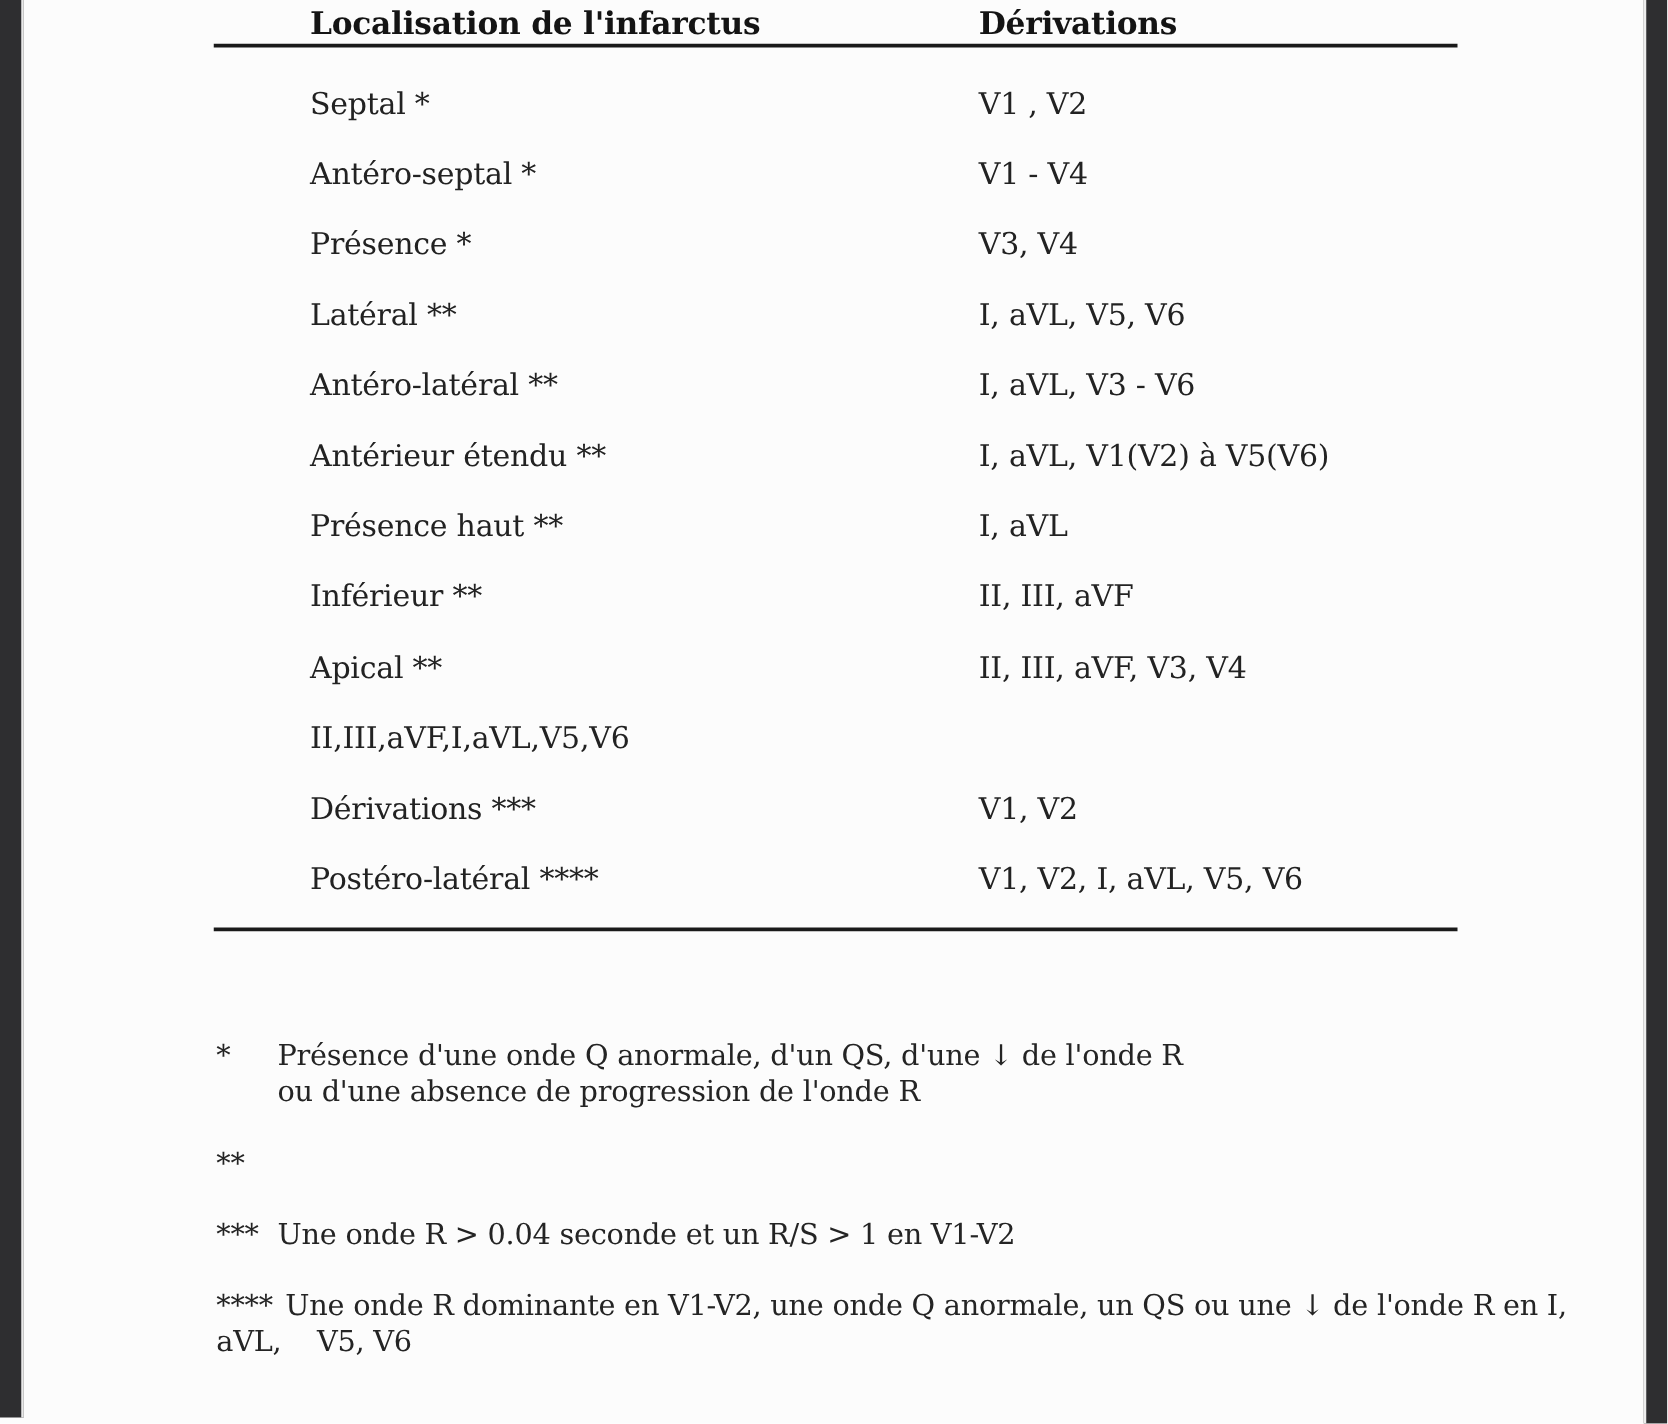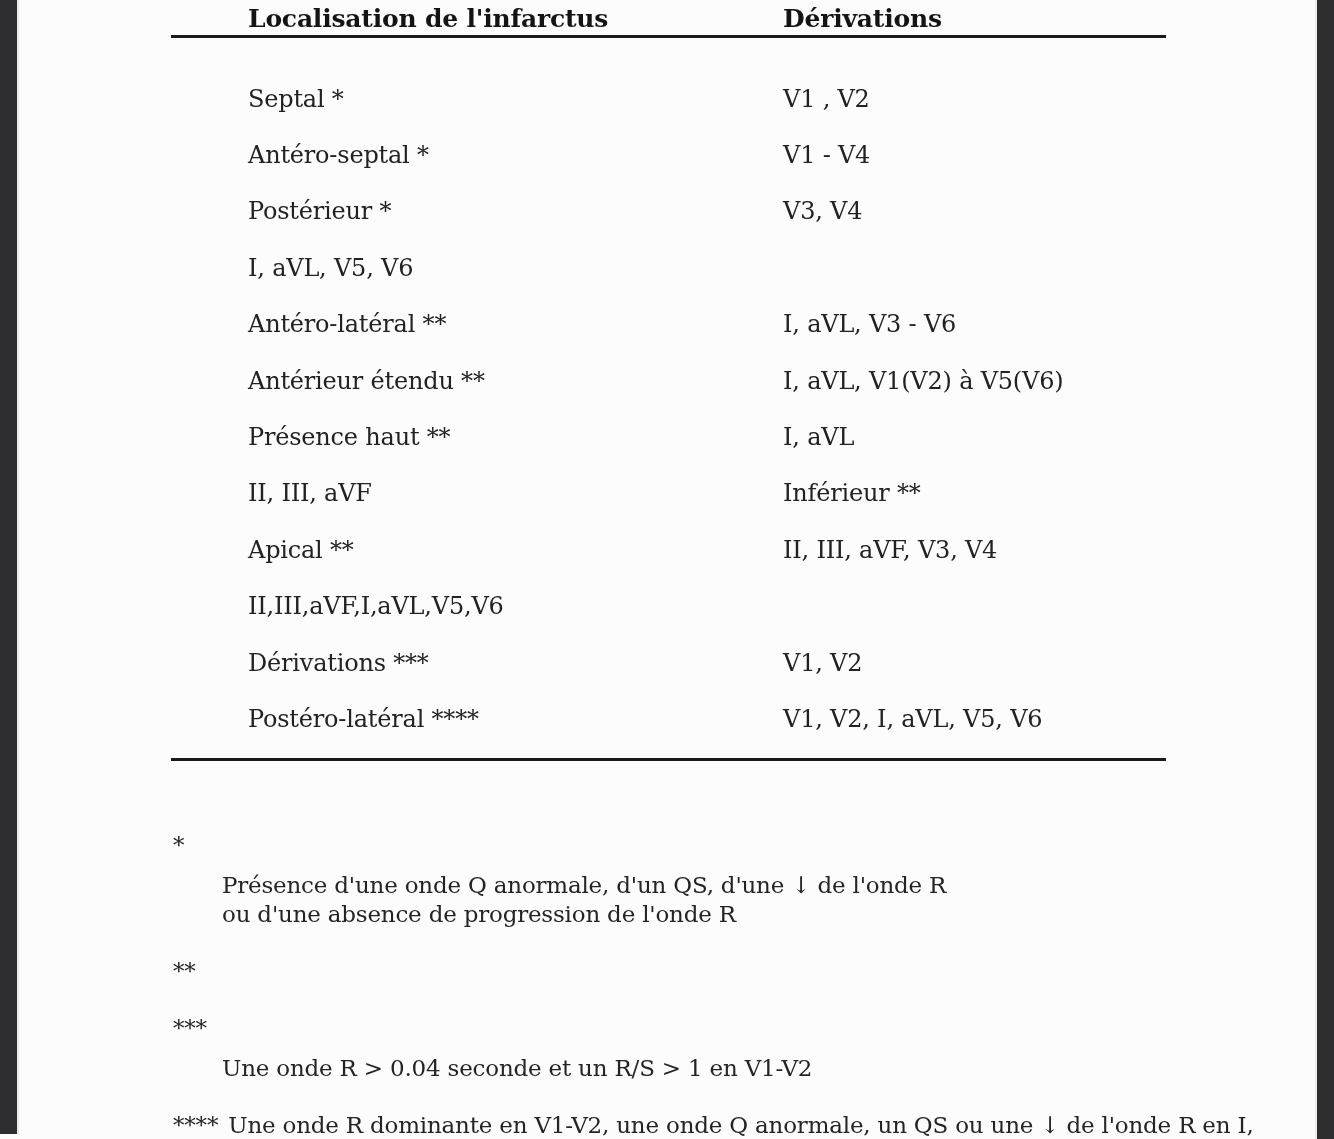--- a/index.html
+++ b/index.html
@@ -56,21 +56,21 @@
     font-size: 25px;
     line-height: 28px;
     color: #141414;
   }
   .rule {
     height: 3px;
     background: #1a1a1a;
   }
   .tbody {
     padding-left: 77px;
-    padding-top: 33px;
+    padding-top: 17px;
   }
   .row {
     display: grid;
     grid-template-columns: 535px auto;
     height: 56.4px;
     align-items: center;
   }
   .cell {
     font-size: 24px;
     line-height: 29px;
@@ -88,21 +88,21 @@
     width: 1141px;
   }
   .fn {
     margin-bottom: 28px;
     font-size: 23px;
     line-height: 29px;
     color: #242424;
   }
   .fn.hanging { display: flex; }
   .fn.hanging .fn-marker { flex: 0 0 49px; }
-  .fn-text { white-space: pre-wrap; margin-top: 40px; }
+  .fn-text { white-space: pre-wrap; }
   .fn.inline .fn-marker { display: inline; margin-right: 10px; }
   .fn.inline .fn-text { display: inline; }
 </style>
 </head>
 <body>
 
 <div class="page">
 
   <div class="edge-bar left"></div>
   <div class="edge-bar right"></div>
@@ -116,41 +116,42 @@
     <div class="tbody">
         <div class="row">
           <div class="cell loc">Septal *</div>
           <div class="cell der">V1 , V2</div>
         </div>
         <div class="row">
           <div class="cell loc">Antéro-septal *</div>
           <div class="cell der">V1 - V4</div>
         </div>
         <div class="row">
-          <div class="cell loc">Postérieur *</div>
+          <div class="cell loc">Présence *</div>
           <div class="cell der">V3, V4</div>
         </div>
         <div class="row">
+          <div class="cell loc">Latéral **</div>
           <div class="cell der">I, aVL, V5, V6</div>
         </div>
         <div class="row">
           <div class="cell loc">Antéro-latéral **</div>
           <div class="cell der">I, aVL, V3 - V6</div>
         </div>
         <div class="row">
           <div class="cell loc">Antérieur étendu **</div>
           <div class="cell der">I, aVL, V1(V2) à V5(V6)</div>
         </div>
         <div class="row">
           <div class="cell loc">Présence haut **</div>
           <div class="cell der">I, aVL</div>
         </div>
         <div class="row">
+          <div class="cell loc">Inférieur **</div>
           <div class="cell der">II, III, aVF</div>
-          <div class="cell loc">Inférieur **</div>
         </div>
         <div class="row">
           <div class="cell loc">Apical **</div>
           <div class="cell der">II, III, aVF, V3, V4</div>
         </div>
         <div class="row">
           <div class="cell der">II,III,aVF,I,aVL,V5,V6</div>
         </div>
         <div class="row">
           <div class="cell loc">Dérivations ***</div>

